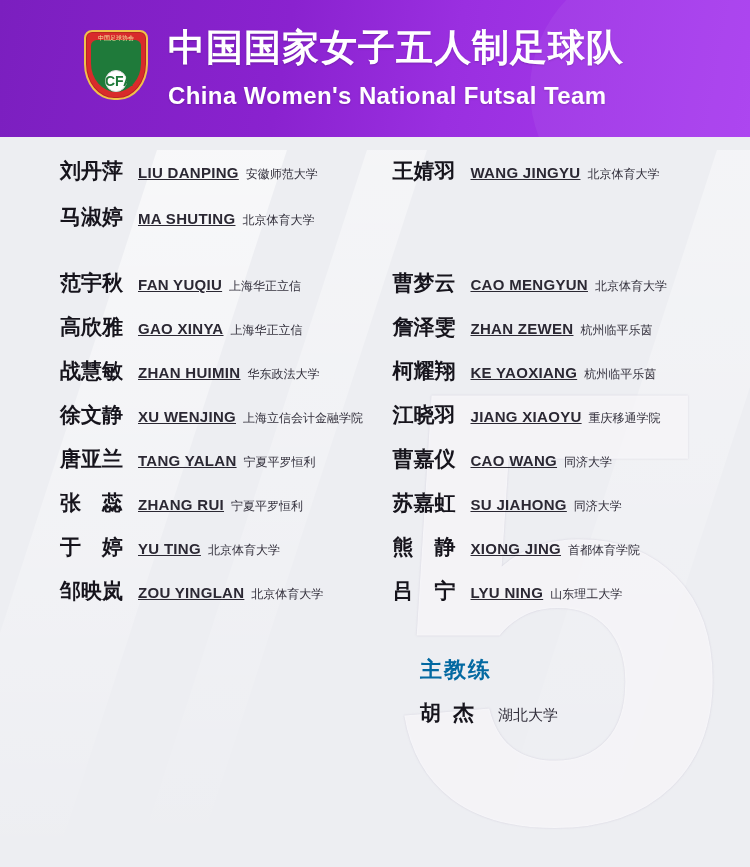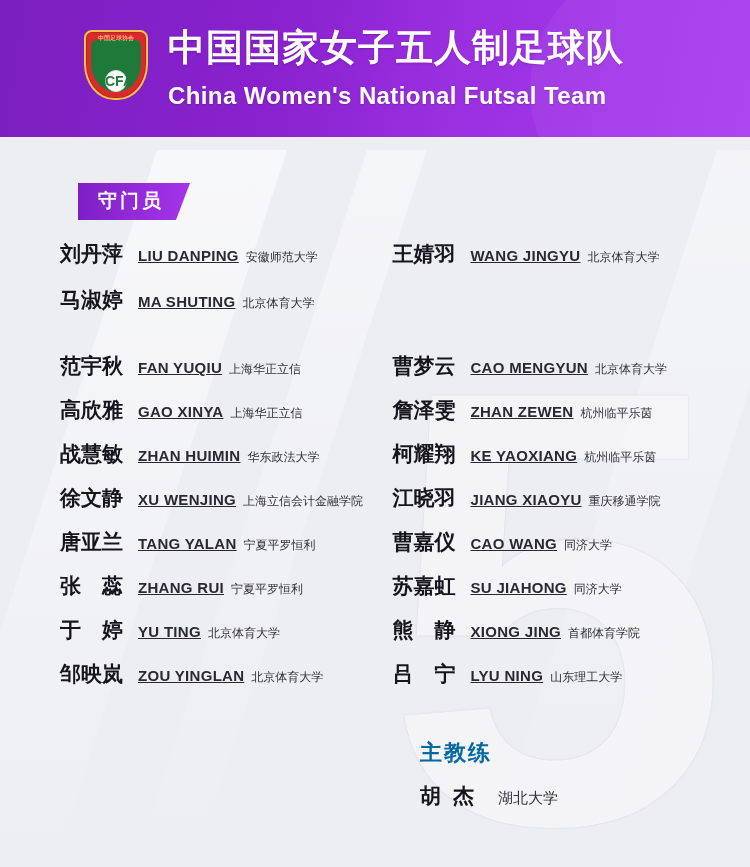--- a/index.html
+++ b/index.html
@@ -173,23 +173,20 @@
     </div>
     <div class="titles">
       <div class="title-cn">中国国家女子五人制足球队</div>
       <div class="title-en">China Women's National Futsal Team</div>
     </div>
   </div>
 
   <div class="content">
 
     
-    <div class="section-tag">
-      <div class="tag-body">守门员</div>
-    </div>
 
     <div class="cols gk-wrap">
       <div class="col left">
 
         <div class="player">
           <span class="p-name">刘丹萍</span>
           <span class="p-pinyin">LIU DANPING</span>
           <span class="p-club">安徽师范大学</span>
         </div>
 

